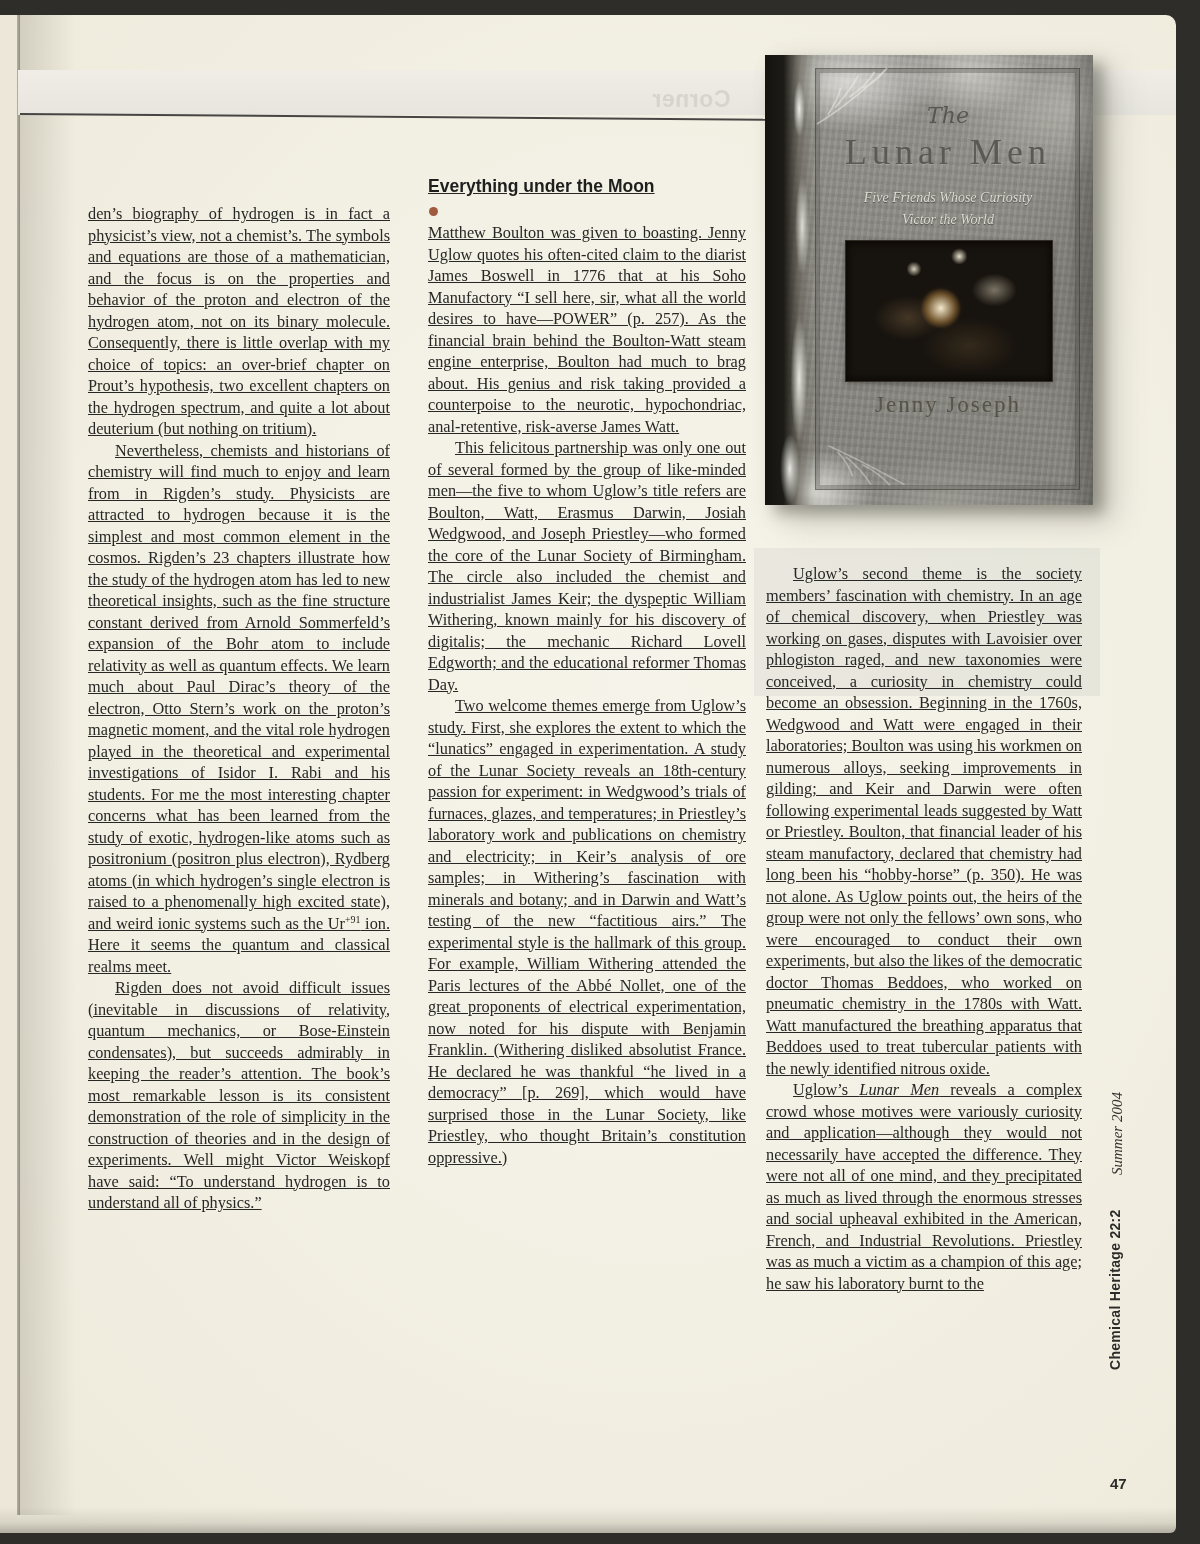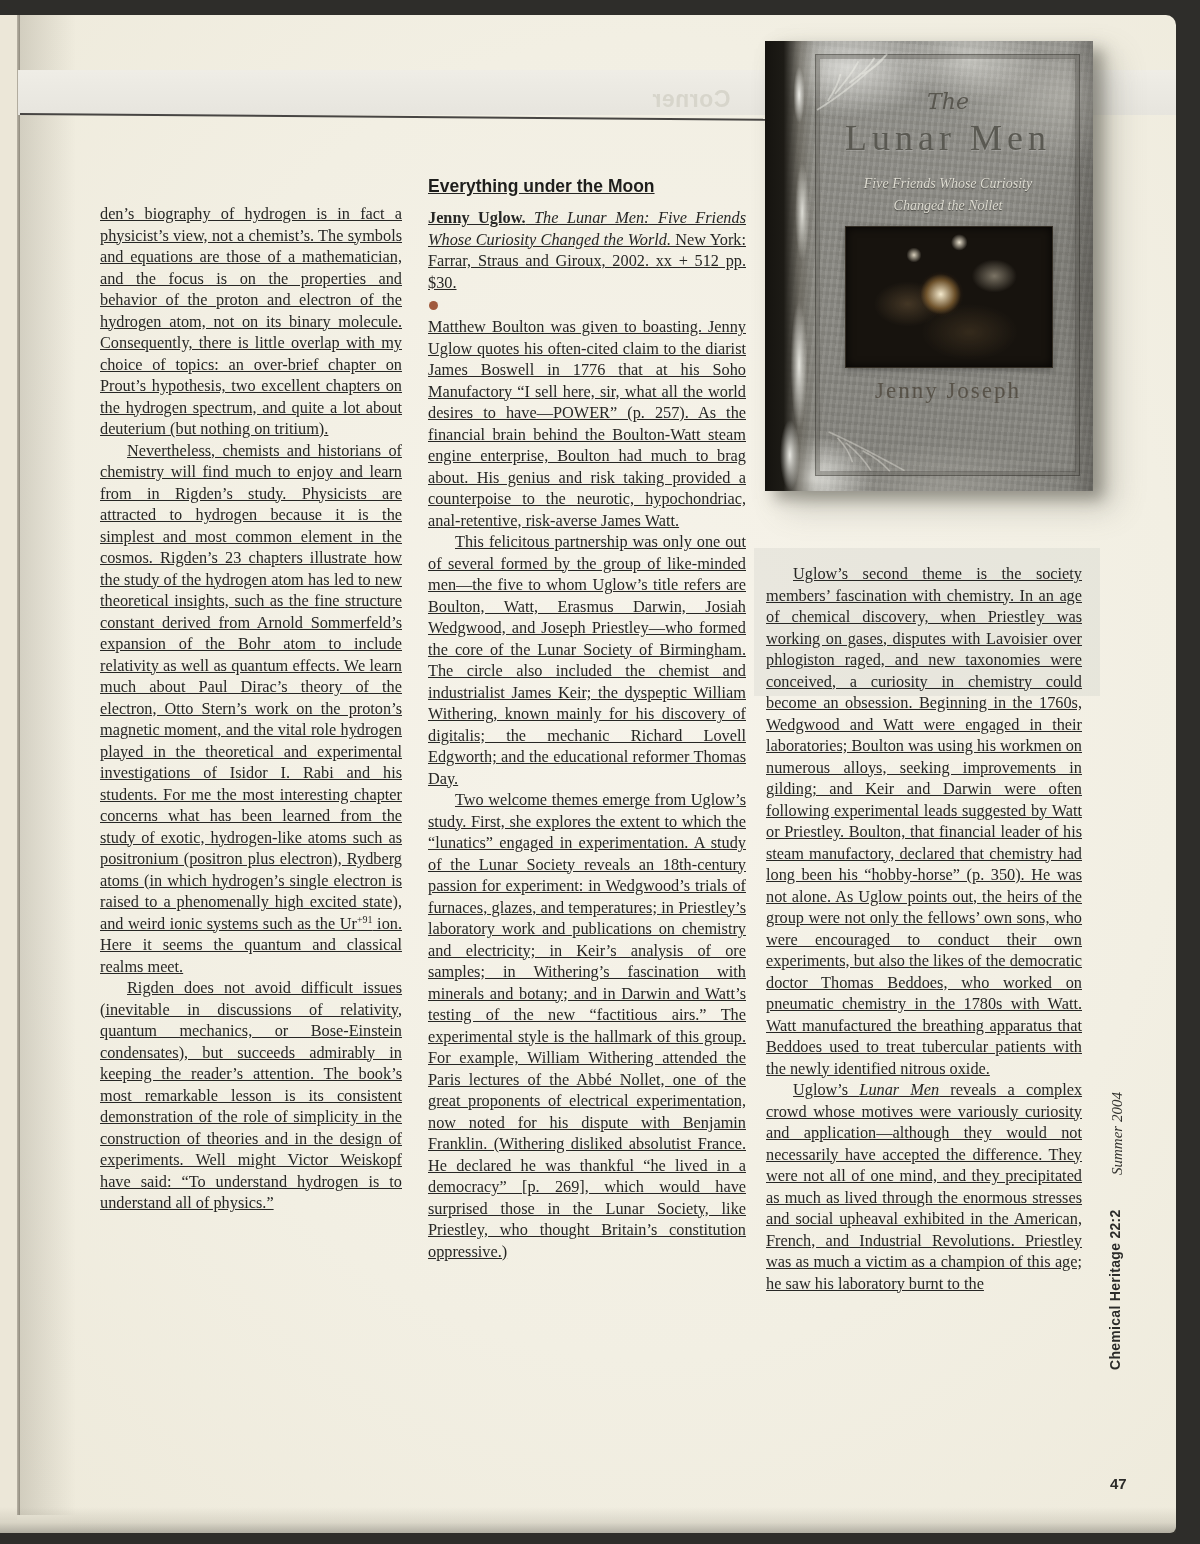--- a/index.html
+++ b/index.html
@@ -21,31 +21,31 @@
         font:700 23px/1 "Liberation Sans",sans-serif;color:#d7d5cb;letter-spacing:.5px;}
   .ghost-band{position:absolute;left:754px;top:548px;width:346px;height:148px;
         background:rgba(185,188,186,0.20);}
   .page-bottom-edge{position:absolute;left:0;top:1507px;width:1176px;height:26px;
         background:linear-gradient(to bottom,rgba(0,0,0,0),rgba(120,115,100,0.18) 60%,rgba(60,58,50,0.35) 100%);}
   
   .body-text{font:16.3px/21.5px "Liberation Serif","DejaVu Serif",serif;color:#272725;text-align:justify;text-decoration:underline;}
   .body-text p{margin:0;}
   .body-text p.ind{text-indent:27px;}
   .body-text sup{font-size:10px;line-height:0;}
-  .col1{position:absolute;left:100px;top:203px;width:302px;}
+  .col1{position:absolute;left:88px;top:203px;width:302px;}
   .col2{position:absolute;left:428px;top:176px;width:318px;}
   .col3{position:absolute;left:766px;top:551px;width:316px;margin-top:12px;}
   .review-heading{font:700 17.5px/1.15 "Liberation Sans",sans-serif;color:#1e1e1c;margin:0 0 11px 0;text-align:left;}
   .citation{margin:0;}
   .bullet-dot{width:9px;height:9px;border-radius:50%;background:#a05a3e;margin:8px 0 6px 1px;}
   .byline{margin-top:15px;text-align:left;}
   .byline-name{font:700 14.5px/1.3 "Liberation Sans",sans-serif;color:#2a2a28;}
   .byline-aff{font:italic 15.5px/1.3 "Liberation Serif",serif;color:#2e2e2c;}
   
-  .cover{position:absolute;left:765px;top:41px;width:328px;height:450px;
+  .cover{position:absolute;left:765px;top:55px;width:328px;height:450px;
     box-shadow:10px 8px 14px rgba(90,88,78,0.5), 20px 16px 30px rgba(110,108,98,0.3);
     background:
       radial-gradient(ellipse 130px 70px at 25% 6%, rgba(252,252,248,0.65), transparent 70%),
       radial-gradient(ellipse 100px 60px at 62% 4%, rgba(248,248,242,0.5), transparent 70%),
       radial-gradient(ellipse 160px 90px at 92% 12%, rgba(215,213,205,0.4), transparent 75%),
       radial-gradient(ellipse 120px 200px at 100% 55%, rgba(70,68,62,0.25), transparent 75%),
       radial-gradient(ellipse 90px 60px at 14% 97%, rgba(250,250,245,0.8), transparent 70%),
       radial-gradient(ellipse 150px 60px at 55% 99%, rgba(190,188,180,0.35), transparent 75%),
       repeating-linear-gradient(96deg, rgba(255,255,255,0.05) 0 2px, rgba(0,0,0,0.04) 3px 6px),
       repeating-linear-gradient(4deg, rgba(0,0,0,0.03) 0 3px, rgba(255,255,255,0.03) 4px 8px),
@@ -106,21 +106,20 @@
   <div class="page-bottom-edge"></div>
 
   <div class="col1 body-text">
     <p>den’s biography of hydrogen is in fact a physicist’s view, not a chemist’s. The symbols and equations are those of a mathematician, and the focus is on the properties and behavior of the proton and electron of the hydrogen atom, not on its binary molecule. Consequently, there is little overlap with my choice of topics: an over-brief chapter on Prout’s hypothesis, two excellent chapters on the hydrogen spectrum, and quite a lot about deuterium (but nothing on tritium).</p>
     <p class="ind">Nevertheless, chemists and historians of chemistry will find much to enjoy and learn from in Rigden’s study. Physicists are attracted to hydrogen because it is the simplest and most common element in the cosmos. Rigden’s 23 chapters illustrate how the study of the hydrogen atom has led to new theoretical insights, such as the fine structure constant derived from Arnold Sommerfeld’s expansion of the Bohr atom to include relativity as well as quantum effects. We learn much about Paul Dirac’s theory of the electron, Otto Stern’s work on the proton’s magnetic moment, and the vital role hydrogen played in the theoretical and experimental investigations of Isidor I. Rabi and his students. For me the most interesting chapter concerns what has been learned from the study of exotic, hydrogen-like atoms such as positronium (positron plus electron), Rydberg atoms (in which hydrogen’s single electron is raised to a phenomenally high excited state), and weird ionic systems such as the Ur<sup>+91</sup> ion. Here it seems the quantum and classical realms meet.</p>
     <p class="ind">Rigden does not avoid difficult issues (inevitable in discussions of relativity, quantum mechanics, or Bose-Einstein condensates), but succeeds admirably in keeping the reader’s attention. The book’s most remarkable lesson is its consistent demonstration of the role of simplicity in the construction of theories and in the design of experiments. Well might Victor Weiskopf have said: “To understand hydrogen is to understand all of physics.”</p>
   </div>
 
   <div class="col2 body-text">
     <h2 class="review-heading">Everything under the Moon</h2>
-    <p class="citation"><b>Jenny Uglow.</b> <i>The Lunar Men: Five Friends Whose Curiosity Changed the World.</i> New York: Farrar, Straus and Giroux, 2002. xx + 512 pp. $30.</p>
     <div class="bullet-dot"></div>
     <p>Matthew Boulton was given to boasting. Jenny Uglow quotes his often-cited claim to the diarist James Boswell in 1776 that at his Soho Manufactory “I sell here, sir, what all the world desires to have—POWER” (p. 257). As the financial brain behind the Boulton-Watt steam engine enterprise, Boulton had much to brag about. His genius and risk taking provided a counterpoise to the neurotic, hypochondriac, anal-retentive, risk-averse James Watt.</p>
     <p class="ind">This felicitous partnership was only one out of several formed by the group of like-minded men—the five to whom Uglow’s title refers are Boulton, Watt, Erasmus Darwin, Josiah Wedgwood, and Joseph Priestley—who formed the core of the Lunar Society of Birmingham. The circle also included the chemist and industrialist James Keir; the dyspeptic William Withering, known mainly for his discovery of digitalis; the mechanic Richard Lovell Edgworth; and the educational reformer Thomas Day.</p>
     <p class="ind">Two welcome themes emerge from Uglow’s study. First, she explores the extent to which the “lunatics” engaged in experimentation. A study of the Lunar Society reveals an 18th-century passion for experiment: in Wedgwood’s trials of furnaces, glazes, and temperatures; in Priestley’s laboratory work and publications on chemistry and electricity; in Keir’s analysis of ore samples; in Withering’s fascination with minerals and botany; and in Darwin and Watt’s testing of the new “factitious airs.” The experimental style is the hallmark of this group. For example, William Withering attended the Paris lectures of the Abbé Nollet, one of the great proponents of electrical experimentation, now noted for his dispute with Benjamin Franklin. (Withering disliked absolutist France. He declared he was thankful “he lived in a democracy” [p. 269], which would have surprised those in the Lunar Society, like Priestley, who thought Britain’s constitution oppressive.)</p>
   </div>
 
   <div class="col3 body-text">
     <p class="ind">Uglow’s second theme is the society members’ fascination with chemistry. In an age of chemical discovery, when Priestley was working on gases, disputes with Lavoisier over phlogiston raged, and new taxonomies were conceived, a curiosity in chemistry could become an obsession. Beginning in the 1760s, Wedgwood and Watt were engaged in their laboratories; Boulton was using his workmen on numerous alloys, seeking improvements in gilding; and Keir and Darwin were often following experimental leads suggested by Watt or Priestley. Boulton, that financial leader of his steam manufactory, declared that chemistry had long been his “hobby-horse” (p. 350). He was not alone. As Uglow points out, the heirs of the group were not only the fellows’ own sons, who were encouraged to conduct their own experiments, but also the likes of the democratic doctor Thomas Beddoes, who worked on pneumatic chemistry in the 1780s with Watt. Watt manufactured the breathing apparatus that Beddoes used to treat tubercular patients with the newly identified nitrous oxide.</p>
     <p class="ind">Uglow’s <i>Lunar Men</i> reveals a complex crowd whose motives were variously curiosity and application—although they would not necessarily have accepted the difference. They were not all of one mind, and they precipitated as much as lived through the enormous stresses and social upheaval exhibited in the American, French, and Industrial Revolutions. Priestley was as much a victim as a champion of this age; he saw his laboratory burnt to the</p>
   </div>
@@ -141,21 +140,21 @@
       <g fill="none" stroke="rgba(235,233,224,0.8)" stroke-width="2">
         <path d="M5 75 C 30 60, 60 38, 95 12"></path>
         <path d="M25 58 C 38 44, 46 32, 52 18"></path>
         <path d="M45 45 C 58 36, 68 26, 76 14"></path>
         <path d="M15 66 C 24 54, 28 44, 30 32"></path>
       </g>
     </svg>
     <div class="cover-text cover-the">The</div>
     <div class="cover-text cover-title">Lunar Men</div>
     <div class="cover-text cover-sub cover-sub1">Five Friends Whose Curiosity</div>
-    <div class="cover-text cover-sub cover-sub2">Changed the Nollet</div>
+    <div class="cover-text cover-sub cover-sub2">Victor the World</div>
     <div class="cover-panel"></div>
     <div class="cover-text cover-author">Jenny Joseph</div>
   </div>
 
   <div class="vert issue-vert">Summer 2004</div>
   <div class="vert journal-vert">Chemical Heritage 22:2</div>
   <div class="page-number">47</div>
 
 </div>
 

